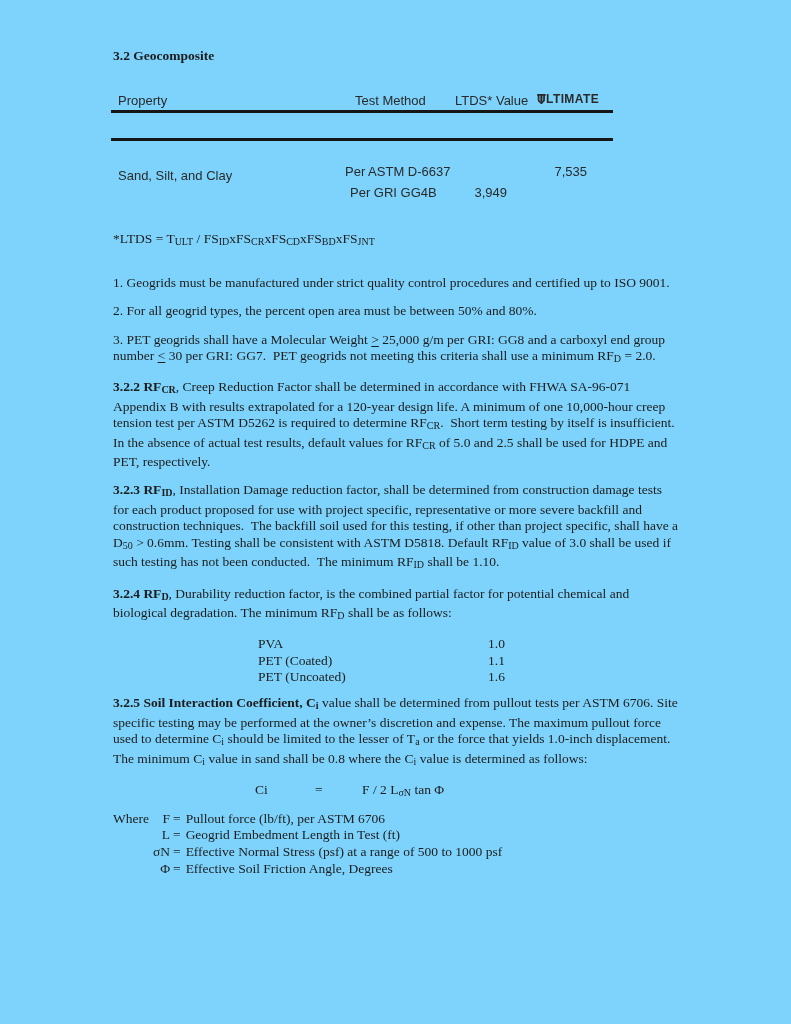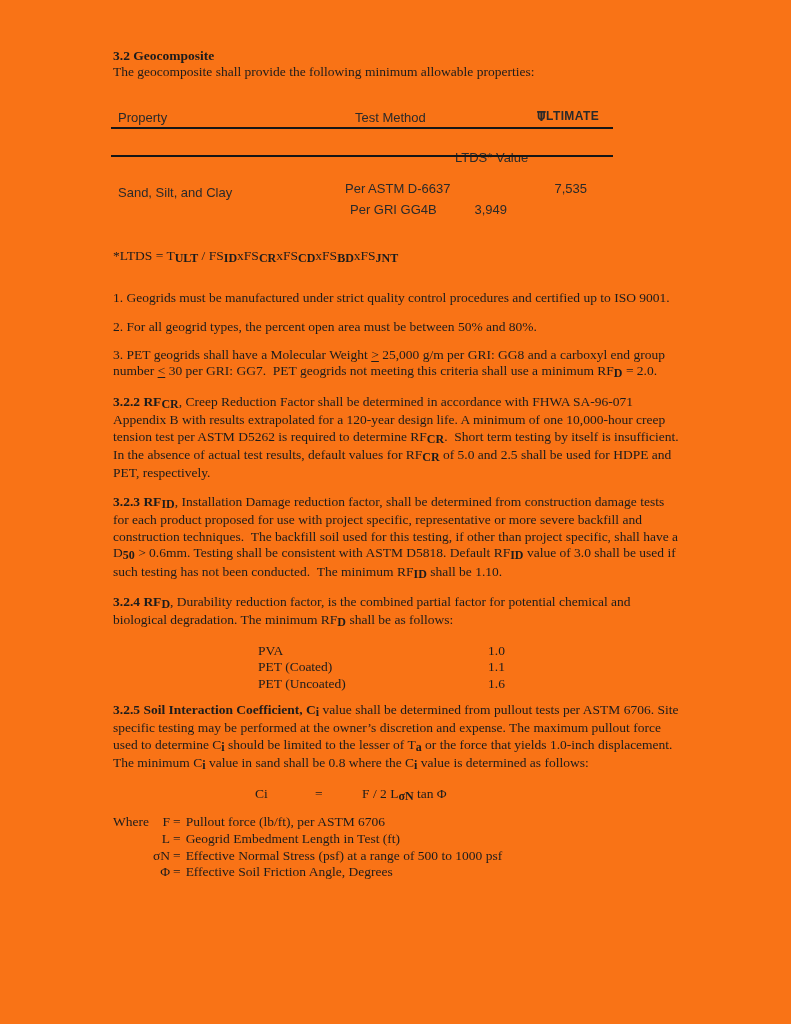--- a/index.html
+++ b/index.html
@@ -1,46 +1,46 @@
 <!DOCTYPE html>
 <html><head>
 <meta charset="utf-8">
 <style>
   html,body{margin:0;padding:0;background:#e8e8e8;}
   .page{
     position:relative;
     width:791px;height:1024px;
-    background:#f97316;
+    background:#7dd3fc;
     box-sizing:border-box;
     padding:48px 110px 0 113px;
     color:#1c1c1c;
     font-family:"Liberation Serif", serif;
     font-size:13.5px;
     line-height:16.4px;
     overflow:hidden;
   }
   h2.heading{font-size:13.5px;line-height:16.4px;margin:0;font-weight:bold;}
   p{margin:0;white-space:pre-wrap;}
   .b{font-weight:bold;}
-  .sub{font-size:12px;vertical-align:-2px;font-weight:bold;}
+  .sub{font-size:10px;vertical-align:-2px;}
   .u{text-decoration:underline;text-underline-offset:2px;}
   .sc{font-size:12px;letter-spacing:0.4px;}
 
   
   .spec-table{
     position:relative;
     width:502px;height:122px;
     margin-top:27px;
     font-family:"Liberation Sans", sans-serif;
     font-size:13px;color:#2a2a2a;
   }
   .spec-table span{position:absolute;white-space:nowrap;}
   .h-prop{left:5px;top:2px;}
   .h-test{left:242px;top:2px;}
-  .h-ltds{left:342px;top:2px;margin-top:40px;}
+  .h-ltds{left:342px;top:2px;}
   .h-ult{left:424px;top:0px;font-weight:bold;font-size:14.5px;}
   .rule{position:absolute;left:-2px;width:502px;height:2.5px;background:#161616;}
   .rule1{top:19px;}
   .rule2{top:47px;}
   .r1-prop{left:2px;top:55px;}
   .r2-test{left:232px;top:73px;text-align:center;}
   .r2-ult{right:28px;top:73px;}
   .r3-prop{left:5px;top:77px;}
   .r3-test{left:237px;top:94px;}
   .r3-ltds{right:108px;top:94px;}
@@ -70,21 +70,20 @@
   .where-sym{width:17px;flex:none;text-align:right;}
   .where-eq{flex:none;margin:0 0 0 3px;}
   .where-def{flex:none;margin-left:5px;white-space:pre-wrap;}
 </style>
 </head>
 <body>
 
 <div class="page">
 
   <h2 class="heading">3.2 Geocomposite</h2>
-  <p class="intro">The geocomposite shall provide the following minimum allowable properties:</p>
 
   <div class="spec-table">
     <span class="h-prop">Property</span>
     <span class="h-test">Test Method</span>
     <span class="h-ltds">LTDS* Value</span>
     <span class="h-ult">
         <span>T</span>
         <span class="sc">ULTIMATE</span>
       </span>
     <div class="rule rule1"></div>

